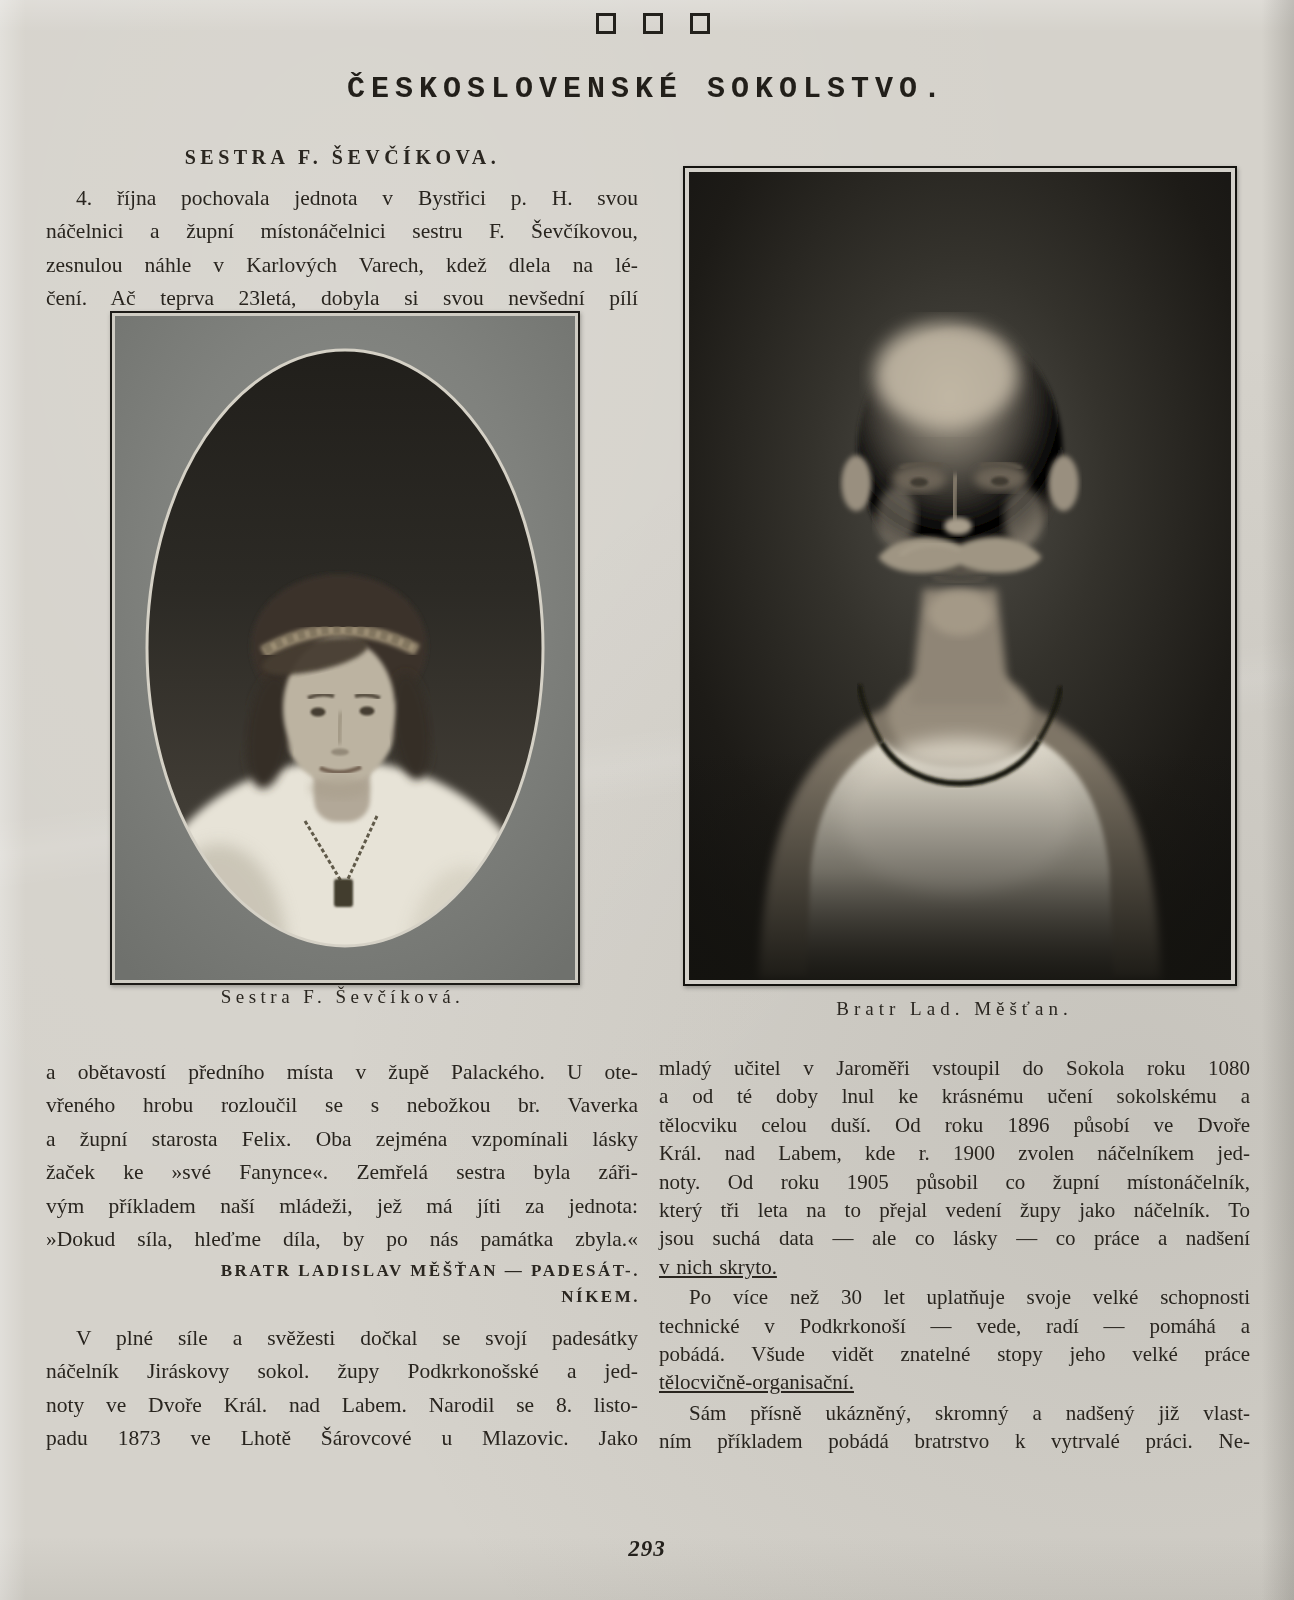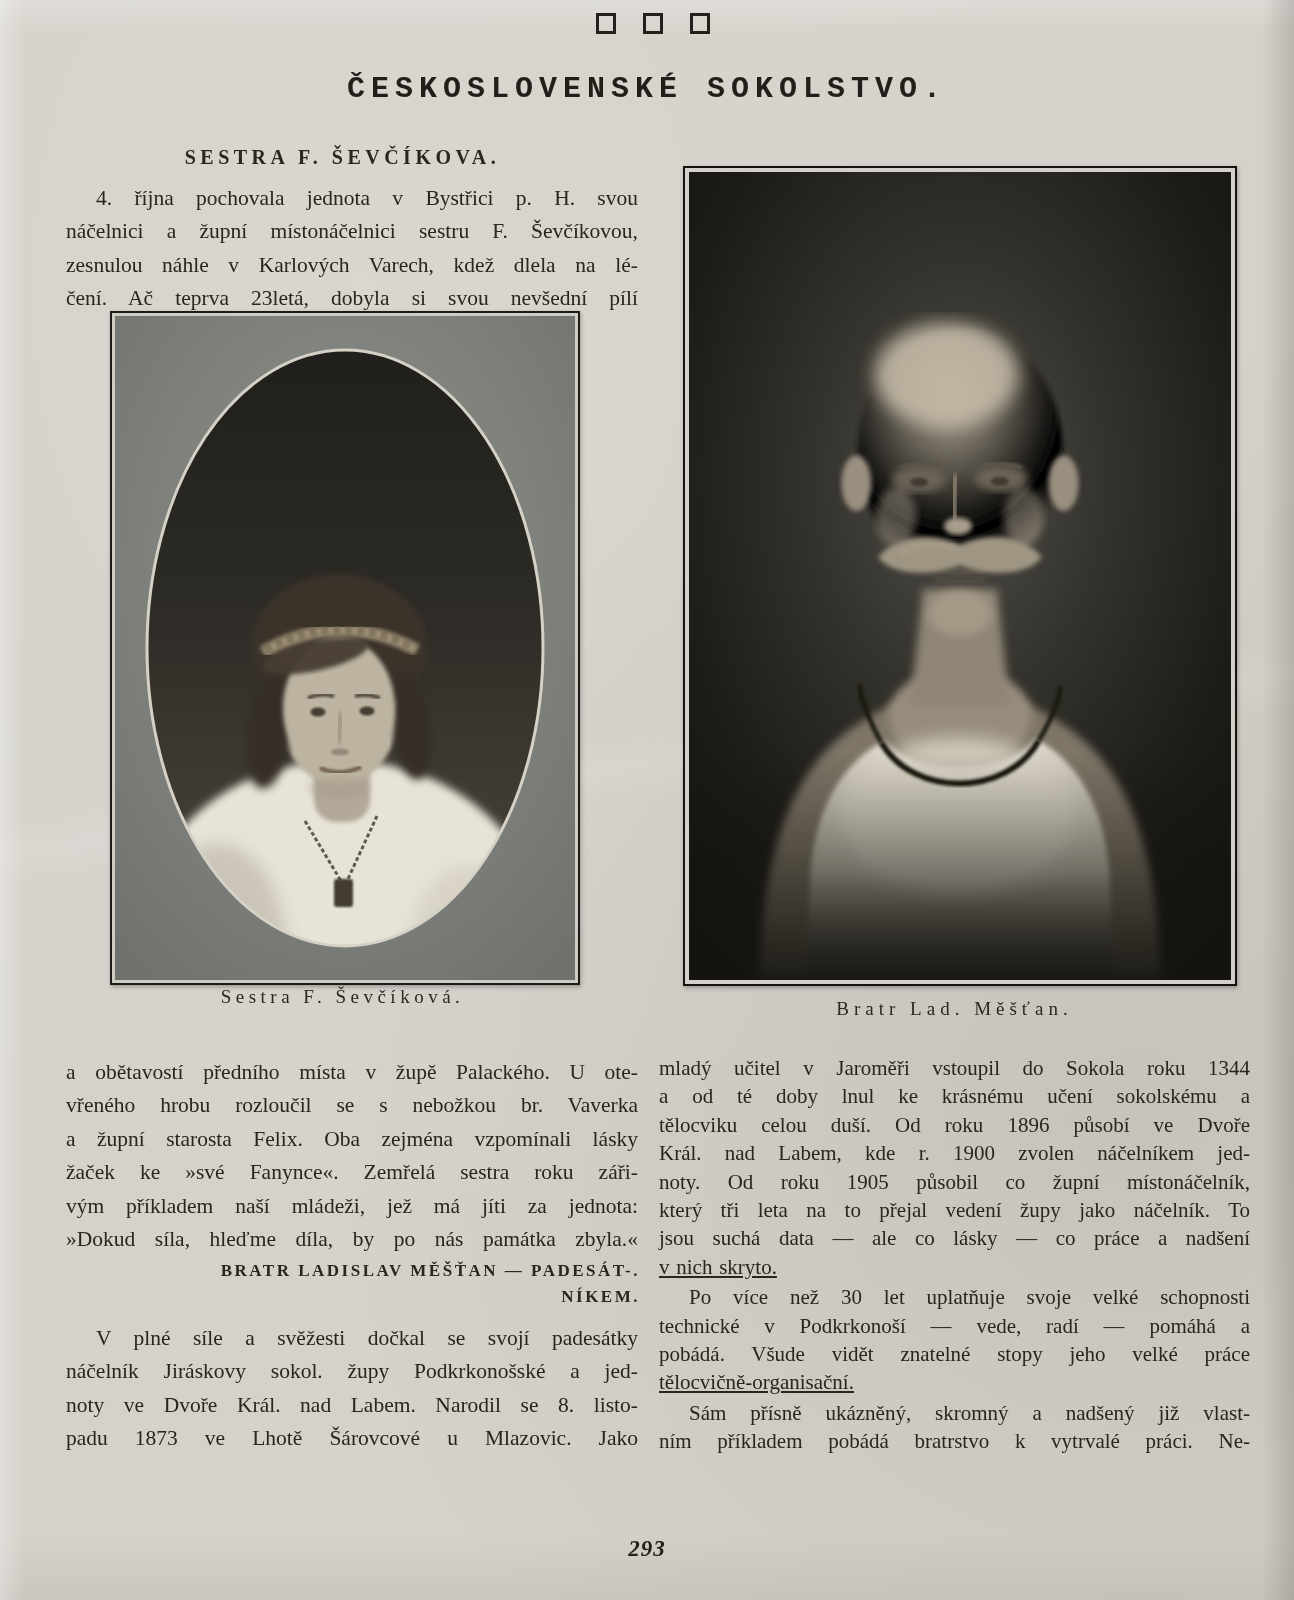--- a/index.html
+++ b/index.html
@@ -29,21 +29,21 @@
     font-size:30px; font-weight:bold; letter-spacing:6px; color:#221f1a; white-space:nowrap;font-family:Liberation Mono, monospace;}
 
   
   .h-sevcikova{top:146px; left:45px; width:595px; text-align:center;
     font-size:20px; font-weight:bold; letter-spacing:4.5px; color:#2a2620; white-space:nowrap;}
   .h-mestan{top:1258px; left:45px; width:595px; text-align:right;
     font-size:17px; font-weight:bold; letter-spacing:2.5px; line-height:26px; color:#2a2620;}
 
   
   .textblock{font-size:21.5px; color:#29251f;}
-  .lh-wide .tline{line-height:33.4px;margin-left:20px;}
+  .lh-wide .tline{line-height:33.4px;}
   .lh-tight .tline{line-height:28.4px; font-size:21px;}
   .tline{text-align:justify; text-align-last:justify; word-spacing:1.5px;}
   .tline.indent{text-indent:30px;}
   .tline.last-left{text-align-last:left;text-decoration:underline;}
   .tb-intro-left{top:182px; left:46px; width:592px;}
   .tb-cont-left{top:1056px; left:46px; width:592px;}
   .tb-intro-mestan{top:1322px; left:46px; width:592px;}
   .tb-col2{top:1054px; left:659px; width:591px;}
   .tb-col2 .para{margin:0 0 2px 0;}
 
@@ -215,40 +215,40 @@
     </svg>
   </figure>
 
   <div class="abs caption cap-left">Sestra F. Ševčíková.</div>
   <div class="abs caption cap-right">Bratr Lad. Měšťan.</div>
 
   <div class="abs textblock lh-wide tb-cont-left">
       <div class="tline">a obětavostí předního místa v župě Palackého. U ote-</div>
       <div class="tline">vřeného hrobu rozloučil se s nebožkou br. Vaverka</div>
       <div class="tline">a župní starosta Felix. Oba zejména vzpomínali lásky</div>
-      <div class="tline">žaček ke »své Fanynce«. Zemřelá sestra roku záři-</div>
+      <div class="tline">žaček ke »své Fanynce«. Zemřelá sestra byla záři-</div>
       <div class="tline">vým příkladem naší mládeži, jež má jíti za jednota:</div>
       <div class="tline">»Dokud síla, hleďme díla, by po nás památka zbyla.«</div>
     </div>
 
   <div class="abs h-mestan">
     <div>BRATR LADISLAV MĚŠŤAN — PADESÁT-.</div>
     <div>NÍKEM.</div>
   </div>
 
   <div class="abs textblock lh-wide tb-intro-mestan">
       <div class="tline indent">V plné síle a svěžesti dočkal se svojí padesátky</div>
       <div class="tline">náčelník Jiráskovy sokol. župy Podkrkonošské a jed-</div>
       <div class="tline">noty ve Dvoře Král. nad Labem. Narodil se 8. listo-</div>
       <div class="tline">padu 1873 ve Lhotě Šárovcové u Mlazovic. Jako</div>
     </div>
 
   <div class="abs textblock lh-tight tb-col2">
     <div class="para">
-        <div class="tline">mladý učitel v Jaroměři vstoupil do Sokola roku 1344</div>
+        <div class="tline">mladý učitel v Jaroměři vstoupil do Sokola roku 1080</div>
         <div class="tline">a od té doby lnul ke krásnému učení sokolskému a</div>
         <div class="tline">tělocviku celou duší. Od roku 1896 působí ve Dvoře</div>
         <div class="tline">Král. nad Labem, kde r. 1900 zvolen náčelníkem jed-</div>
         <div class="tline">noty. Od roku 1905 působil co župní místonáčelník,</div>
         <div class="tline">který tři leta na to přejal vedení župy jako náčelník. To</div>
         <div class="tline">jsou suchá data — ale co lásky — co práce a nadšení</div>
         <div class="tline last-left">v nich skryto.</div>
       </div>
     <div class="para">
         <div class="tline indent">Po více než 30 let uplatňuje svoje velké schopnosti</div>

